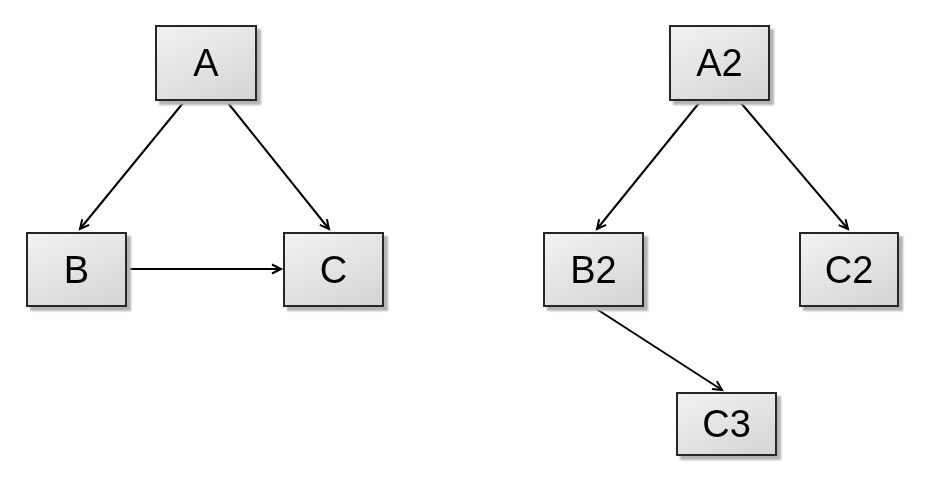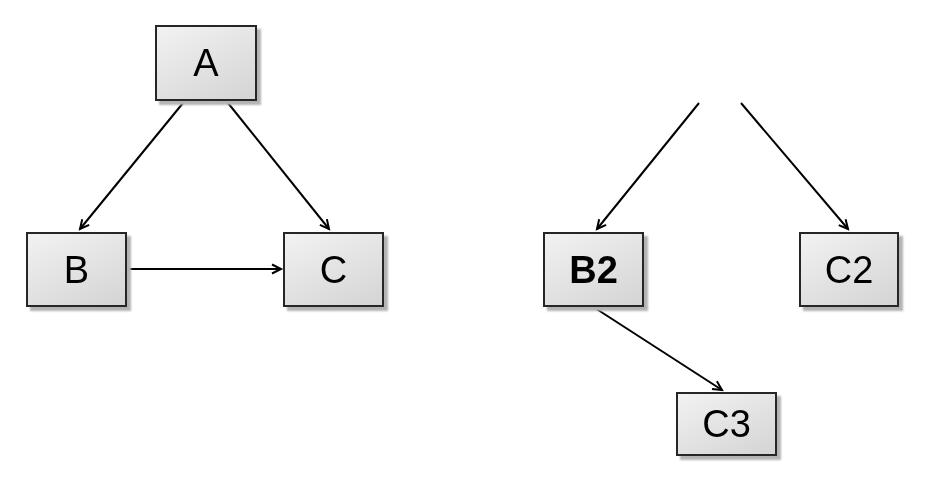--- a/index.html
+++ b/index.html
@@ -65,21 +65,24 @@
   </svg>
 <div class="node" style="left: 155px; top: 25px; width: 102px; height: 76px;">
       <span>A</span>
     </div>
     <div class="node" style="left: 26px; top: 232px; width: 101px; height: 75px;">
       <span>B</span>
     </div>
     <div class="node" style="left: 283px; top: 232px; width: 101px; height: 75px;">
       <span>C</span>
     </div>
-    <div class="node" style="left: 543px; top: 232px; width: 101px; height: 75px; font-weight: bold;">
+    <div class="node" style="left: 669px; top: 25px; width: 101px; height: 76px;">
+      <span>A2</span>
+    </div>
+    <div class="node" style="left: 543px; top: 232px; width: 101px; height: 75px;">
       <span>B2</span>
     </div>
     <div class="node" style="left: 799px; top: 232px; width: 100px; height: 75px;">
       <span>C2</span>
     </div>
     <div class="node" style="left: 676px; top: 392px; width: 101px; height: 64px;">
       <span>C3</span>
     </div>
   </div>
 

